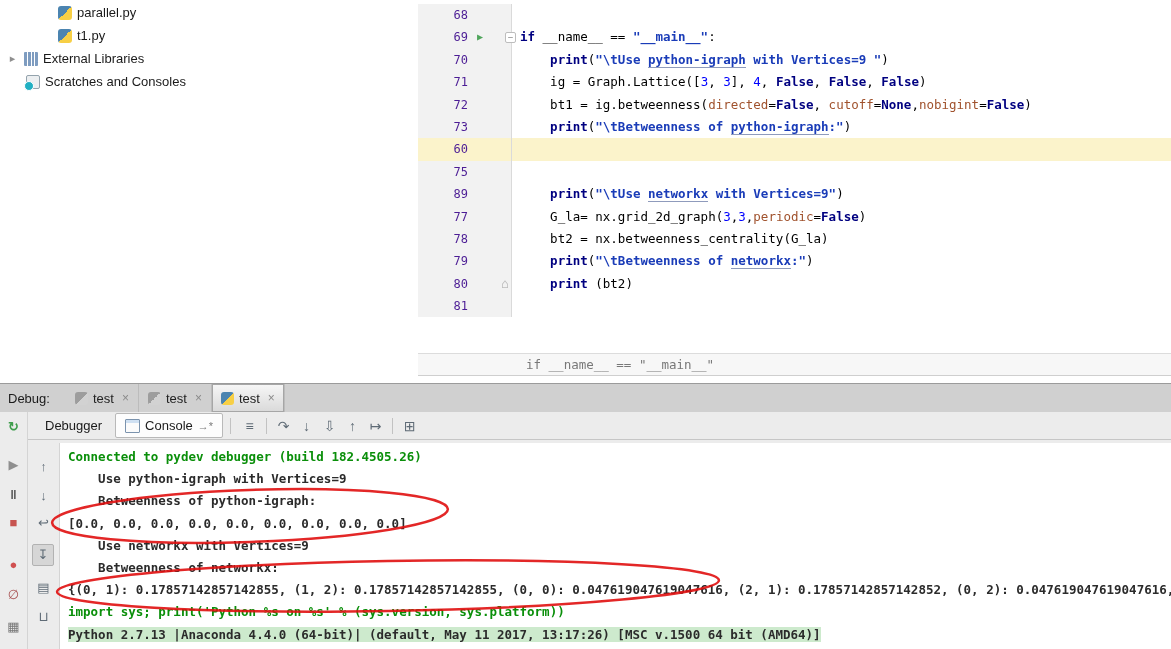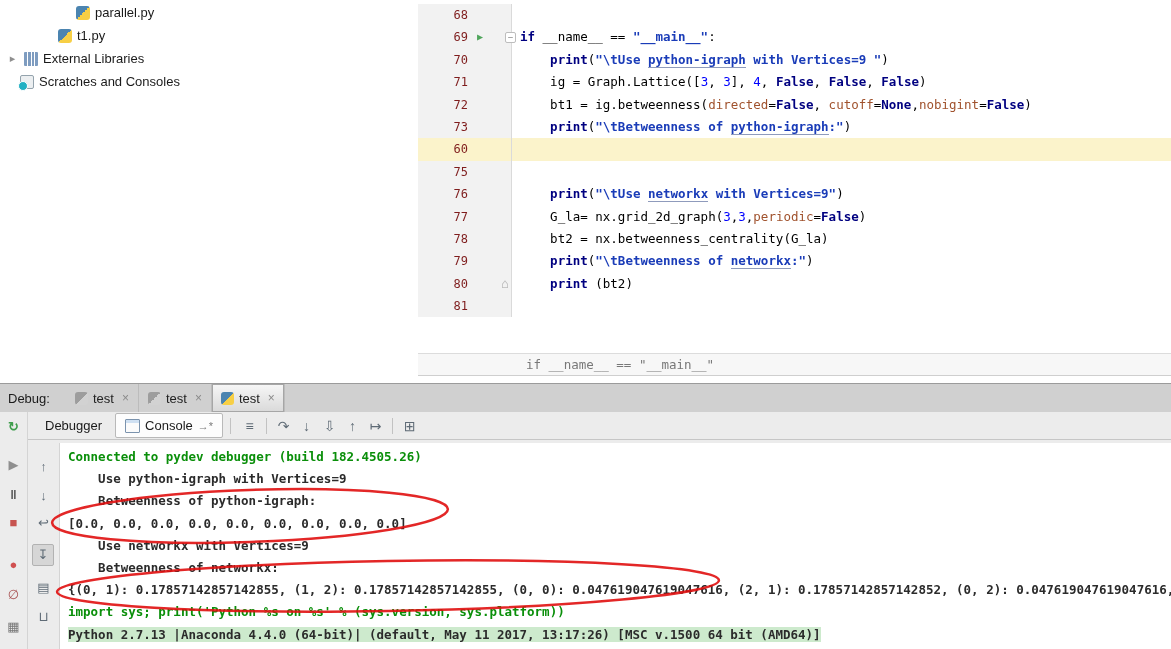--- a/index.html
+++ b/index.html
@@ -17,21 +17,21 @@
   .ticon.scratch{border-radius:2px;background:#eceff1;border:1px solid #94a3ad;box-sizing:border-box;position:relative;}
   .ticon.scratch::after{content:"";position:absolute;left:-3px;bottom:-3px;width:8px;height:8px;border-radius:50%;
          background:#21b0c3;border:1px solid #fff;}
 
   
   .editor{position:absolute;left:418px;top:0;width:753px;height:383px;background:#fff;
           font-family:"DejaVu Sans Mono",monospace;font-size:12.5px;}
   #editor-lines{position:absolute;top:4px;left:0;right:0;}
   .eline{display:flex;height:22.4px;line-height:22.4px;white-space:pre;}
   .gut{width:94px;flex:none;display:flex;background:#f2f2f2;border-right:1px solid #dadada;box-sizing:border-box;}
-  .lnum{width:50px;flex:none;text-align:right;color:#7f1d1d;padding-right:6px;font-size:12px;}
+  .lnum{width:50px;flex:none;text-align:right;color:#4c1d95;padding-right:6px;font-size:12px;}
   .gmarks{flex:1;display:flex;align-items:center;padding-left:3px;}
   .gm{display:inline-block;}
   .gm-run{color:#4fa55b;font-size:10px;}
   .gm-fold{color:#8a8a8a;font-size:9px;border:1px solid #bdbdbd;border-radius:2px;width:9px;height:9px;
            line-height:8px;text-align:center;background:#fff;margin-left:22px;}
   .gm-frame{color:#bdbdbd;font-size:13px;margin-left:24px;}
   .codeln{padding-left:8px;flex:1;}
   .eline.active,.eline.active .gut{background:var(--line-hl);}
   .sg-k{color:var(--keyword);font-weight:bold;}
   .sg-p{color:#000;}
@@ -81,50 +81,50 @@
   .chl{background:var(--console-hl);}
 
   #annotations{position:absolute;left:0;top:0;width:1171px;height:649px;pointer-events:none;z-index:50;}
 </style>
 </head>
 <body>
 
 <div class="screen">
 
   <section class="project-panel" id="project-panel">
-      <div class="trow" style="padding-left: 76px;">
+      <div class="trow" style="padding-left: 58px;">
         <span class="ticon "></span>
         <span class="tlabel">parallel.py</span>
       </div>
       <div class="trow" style="padding-left: 58px;">
         <span class="ticon "></span>
         <span class="tlabel">t1.py</span>
       </div>
       <div class="trow" style="padding-left: 6px;">
         <span class="chev">▸</span>
         <span class="ticon library"></span>
         <span class="tlabel">External Libraries</span>
       </div>
-      <div class="trow" style="padding-left: 20px;">
+      <div class="trow" style="padding-left: 26px;">
         <span class="ticon scratch"></span>
         <span class="tlabel">Scratches and Consoles</span>
       </div>
     </section>
 
   <section class="editor">
     <div id="editor-lines">
         <div class="eline"><span class="gut"><span class="lnum">68</span><span class="gmarks"></span></span><span class="codeln"></span></div>
         <div class="eline"><span class="gut"><span class="lnum">69</span><span class="gmarks"><span class="gm gm-run">▶</span><span class="gm gm-fold">−</span></span></span><span class="codeln"><span class="sg-k">if </span><span class="sg-p">__name__ == </span><span class="sg-s">"__main__"</span><span class="sg-p">:</span></span></div>
         <div class="eline"><span class="gut"><span class="lnum">70</span><span class="gmarks"></span></span><span class="codeln"><span class="sg-p">    </span><span class="sg-k">print</span><span class="sg-p">(</span><span class="sg-s">"\tUse </span><span class="sg-su">python-igraph</span><span class="sg-s"> with Vertices=9 "</span><span class="sg-p">)</span></span></div>
         <div class="eline"><span class="gut"><span class="lnum">71</span><span class="gmarks"></span></span><span class="codeln"><span class="sg-p">    ig = Graph.Lattice([</span><span class="sg-n">3</span><span class="sg-p">, </span><span class="sg-n">3</span><span class="sg-p">], </span><span class="sg-n">4</span><span class="sg-p">, </span><span class="sg-k">False</span><span class="sg-p">, </span><span class="sg-k">False</span><span class="sg-p">, </span><span class="sg-k">False</span><span class="sg-p">)</span></span></div>
         <div class="eline"><span class="gut"><span class="lnum">72</span><span class="gmarks"></span></span><span class="codeln"><span class="sg-p">    bt1 = ig.betweenness(</span><span class="sg-a">directed</span><span class="sg-p">=</span><span class="sg-k">False</span><span class="sg-p">, </span><span class="sg-a">cutoff</span><span class="sg-p">=</span><span class="sg-k">None</span><span class="sg-p">,</span><span class="sg-a">nobigint</span><span class="sg-p">=</span><span class="sg-k">False</span><span class="sg-p">)</span></span></div>
         <div class="eline"><span class="gut"><span class="lnum">73</span><span class="gmarks"></span></span><span class="codeln"><span class="sg-p">    </span><span class="sg-k">print</span><span class="sg-p">(</span><span class="sg-s">"\tBetweenness of </span><span class="sg-su">python-igraph</span><span class="sg-s">:"</span><span class="sg-p">)</span></span></div>
         <div class="eline active"><span class="gut"><span class="lnum">60</span><span class="gmarks"></span></span></div>
         <div class="eline"><span class="gut"><span class="lnum">75</span><span class="gmarks"></span></span><span class="codeln"></span></div>
-        <div class="eline"><span class="gut"><span class="lnum">76</span><span class="gmarks"></span></span><span class="codeln"><span class="sg-p">    </span><span class="sg-k">print</span><span class="sg-p">(</span><span class="sg-s">"\tUse </span><span class="sg-su">networkx</span><span class="sg-s"> with Vertices=9"</span><span class="sg-p">)</span></span></div>
+        <div class="eline"><span class="gut"><span class="lnum">89</span><span class="gmarks"></span></span><span class="codeln"><span class="sg-p">    </span><span class="sg-k">print</span><span class="sg-p">(</span><span class="sg-s">"\tUse </span><span class="sg-su">networkx</span><span class="sg-s"> with Vertices=9"</span><span class="sg-p">)</span></span></div>
         <div class="eline"><span class="gut"><span class="lnum">77</span><span class="gmarks"></span></span><span class="codeln"><span class="sg-p">    G_la= nx.grid_2d_graph(</span><span class="sg-n">3</span><span class="sg-p">,</span><span class="sg-n">3</span><span class="sg-p">,</span><span class="sg-a">periodic</span><span class="sg-p">=</span><span class="sg-k">False</span><span class="sg-p">)</span></span></div>
         <div class="eline"><span class="gut"><span class="lnum">78</span><span class="gmarks"></span></span><span class="codeln"><span class="sg-p">    bt2 = nx.betweenness_centrality(G_la)</span></span></div>
         <div class="eline"><span class="gut"><span class="lnum">79</span><span class="gmarks"></span></span><span class="codeln"><span class="sg-p">    </span><span class="sg-k">print</span><span class="sg-p">(</span><span class="sg-s">"\tBetweenness of </span><span class="sg-su">networkx</span><span class="sg-s">:"</span><span class="sg-p">)</span></span></div>
         <div class="eline"><span class="gut"><span class="lnum">80</span><span class="gmarks"><span class="gm gm-frame">⌂</span></span></span><span class="codeln"><span class="sg-p">    </span><span class="sg-k">print</span><span class="sg-p"> (bt2)</span></span></div>
         <div class="eline"><span class="gut"><span class="lnum">81</span><span class="gmarks"></span></span><span class="codeln"></span></div>
       </div>
     <div class="context-bar">
       <span>if __name__ == "__main__"</span>
     </div>
   </section>

